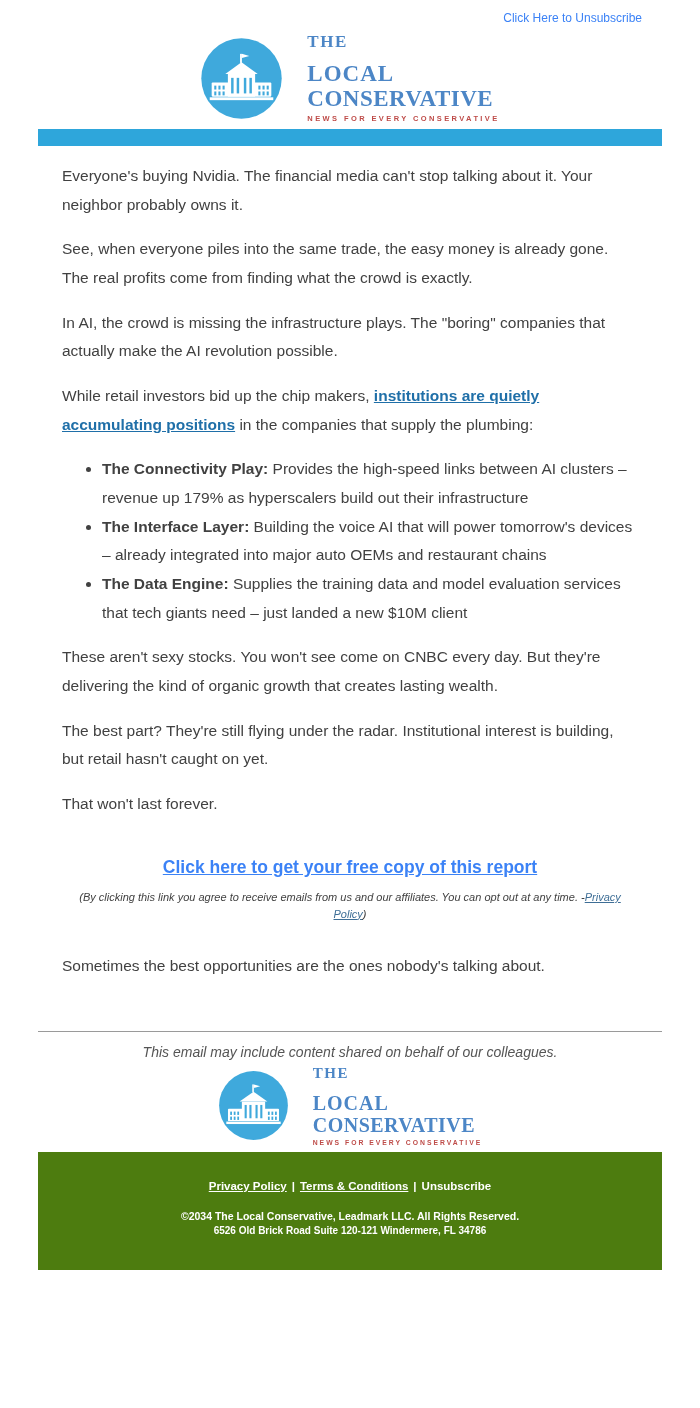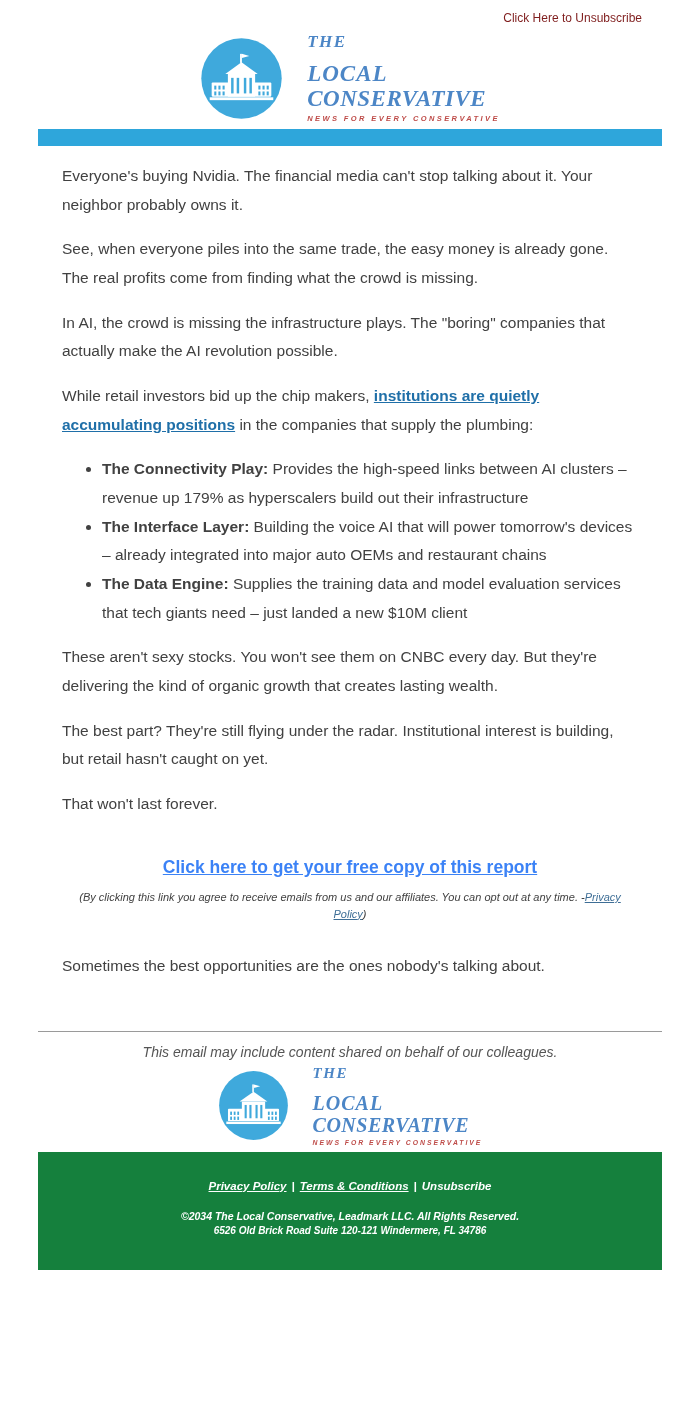--- a/index.html
+++ b/index.html
@@ -6,24 +6,24 @@
   html, body { margin: 0; padding: 0; background: #ffffff; }
   body {
     width: 700px;
     font-family: "Liberation Sans", sans-serif;
     color: #414141;
   }
   .email { width: 624px; margin: 0 auto; }
 
   
   .topbar { text-align: right; padding: 11px 20px 4px 0; font-size: 12px; color: #0b0b0b; }
-  .topbar a { color: #7f1d1d; text-decoration: none; cursor: pointer; }
-
-  
-  .logo-row { display: flex; align-items: center; justify-content: center; gap: 24px; padding: 4px 0 6px; font-style: italic; }
+  .topbar a { color: #3b82f6; text-decoration: none; cursor: pointer; }
+
+  
+  .logo-row { display: flex; align-items: center; justify-content: center; gap: 24px; padding: 4px 0 6px; }
   .logo-circle svg { width: 83px; height: 83px; display: block; }
   .footer-logo .logo-circle svg { width: 71px; height: 71px; }
   .logo-text { display: flex; flex-direction: column; font-family: "Liberation Serif", serif; color: #4c86c6; }
   .logo-l1 { font-size: 17px; font-weight: 600; letter-spacing: 1.5px; line-height: 1.0; }
   .logo-l2 { font-size: 23px; font-weight: 600; letter-spacing: 1px; line-height: 1.0; margin-top: 12px; }
   .logo-l3 { font-size: 23px; font-weight: 600; letter-spacing: 0.5px; line-height: 1.0; margin-top: 2px; }
   .logo-tagline { font-family: "Liberation Sans", sans-serif; font-size: 7.5px; font-weight: 700;
                   color: #be4b48; letter-spacing: 2.4px; margin-top: 4px; }
   .footer-logo .logo-l1 { font-size: 15px; }
   .footer-logo .logo-l2, .footer-logo .logo-l3 { font-size: 20px; }
@@ -40,21 +40,21 @@
   .cta-wrap { text-align: center; margin: 32px 0 6px !important; }
   .cta-link { color: #3b82f6; font-weight: 700; font-size: 17.5px; text-decoration: underline; cursor: pointer; }
   .disclaimer { text-align: center; font-style: italic; font-size: 11px; color: #414141;
                 margin: 4px 0 30px !important; line-height: 1.5; }
   .disclaimer a { color: #3e6e96; text-decoration: underline; cursor: pointer; }
   .closing { margin-bottom: 50px !important; }
 
   
   .rule { border: none; border-top: 1px solid #9a9a9a; margin: 0; }
   .shared-note { text-align: center; font-style: italic; font-size: 14px; color: #555555; margin: 12px 0 2px; }
-  .footer-box { background: #15803d; color: #ffffff; text-align: center; padding: 28px 10px 32px; font-style: italic; }
+  .footer-box { background: #4d7c0f; color: #ffffff; text-align: center; padding: 28px 10px 32px; }
   .footer-links { font-size: 11.5px; font-weight: 700; }
   .footer-links a { color: #ffffff; cursor: pointer; }
   .footer-links .u { text-decoration: underline; }
   .footer-links .nu { text-decoration: none; }
   .footer-links .sep { padding: 0 5px; }
   .footer-copy { margin-top: 17px; font-size: 10.5px; font-weight: 700; line-height: 1.4; }
   .footer-addr { font-size: 10px; font-weight: 700; line-height: 1.4; }
 
   
   .bottom-line { font-family: "Liberation Serif", serif; font-size: 16px; color: #000000;
@@ -106,34 +106,34 @@
       <span class="logo-l2">LOCAL</span>
       <span class="logo-l3">CONSERVATIVE</span>
       <span class="logo-tagline">NEWS FOR EVERY CONSERVATIVE</span>
     </span>
   </div>
 
   <div class="blue-bar"></div>
 
   <div class="content">
     <p>Everyone's buying Nvidia. The financial media can't stop talking about it. Your neighbor probably owns it.</p>
-    <p>See, when everyone piles into the same trade, the easy money is already gone. The real profits come from finding what the crowd is missing.</p>
+    <p>See, when everyone piles into the same trade, the easy money is already gone. The real profits come from finding what the crowd is exactly.</p>
     <p>In AI, the crowd is missing the infrastructure plays. The "boring" companies that actually make the AI revolution possible.</p>
 
     <p>
       <span>While retail investors bid up the chip makers, </span><a class="inline-link">institutions are quietly accumulating positions</a><span> in the companies that supply the plumbing:</span>
     </p>
 
     <ul>
       <li><b>The Connectivity Play:</b><span> Provides the high-speed links between AI clusters – revenue up 179% as hyperscalers build out their infrastructure</span></li>
       <li><b>The Interface Layer:</b><span> Building the voice AI that will power tomorrow's devices – already integrated into major auto OEMs and restaurant chains</span></li>
       <li><b>The Data Engine:</b><span> Supplies the training data and model evaluation services that tech giants need – just landed a new $10M client</span></li>
     </ul>
 
-    <p>These aren't sexy stocks. You won't see them on CNBC every day. But they're delivering the kind of organic growth that creates lasting wealth.</p>
+    <p>These aren't sexy stocks. You won't see come on CNBC every day. But they're delivering the kind of organic growth that creates lasting wealth.</p>
     <p>The best part? They're still flying under the radar. Institutional interest is building, but retail hasn't caught on yet.</p>
     <p>That won't last forever.</p>
 
     <p class="cta-wrap">
       <a class="cta-link">Click here to get your free copy of this report</a>
     </p>
     <p class="disclaimer">
       <span>(By clicking this link you agree to receive emails from us and our affiliates. You can opt out at any time. -</span><a>Privacy Policy</a><span>)</span>
     </p>
 

